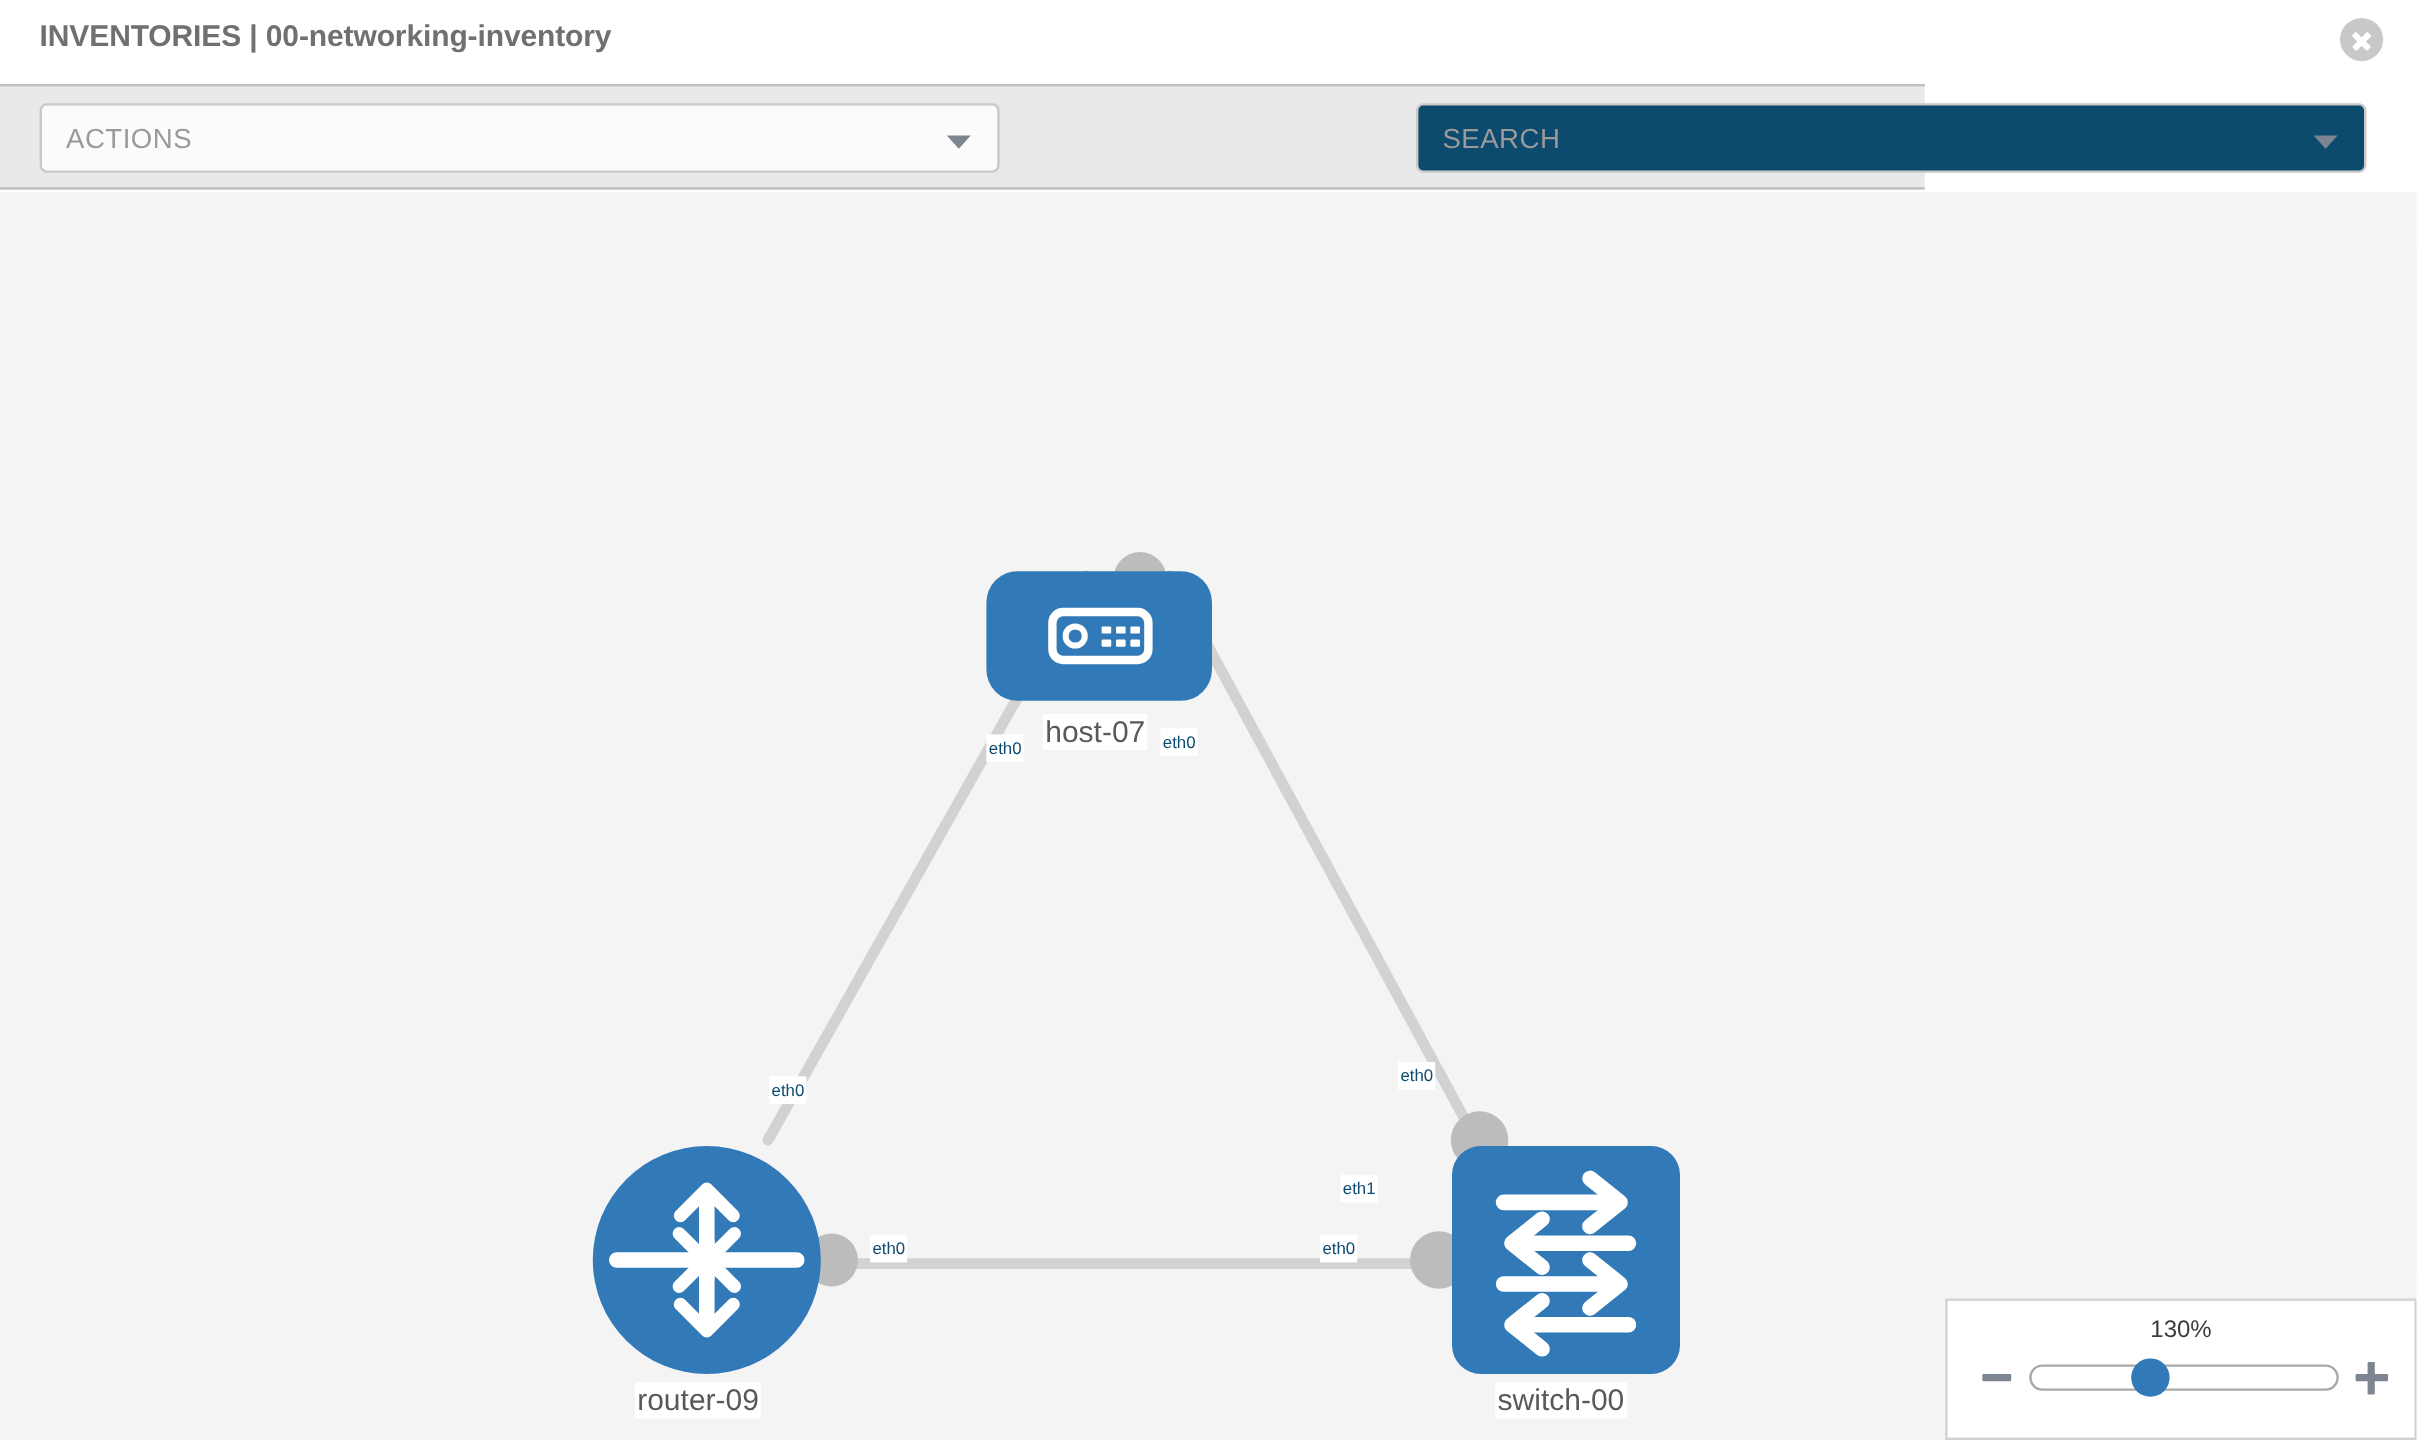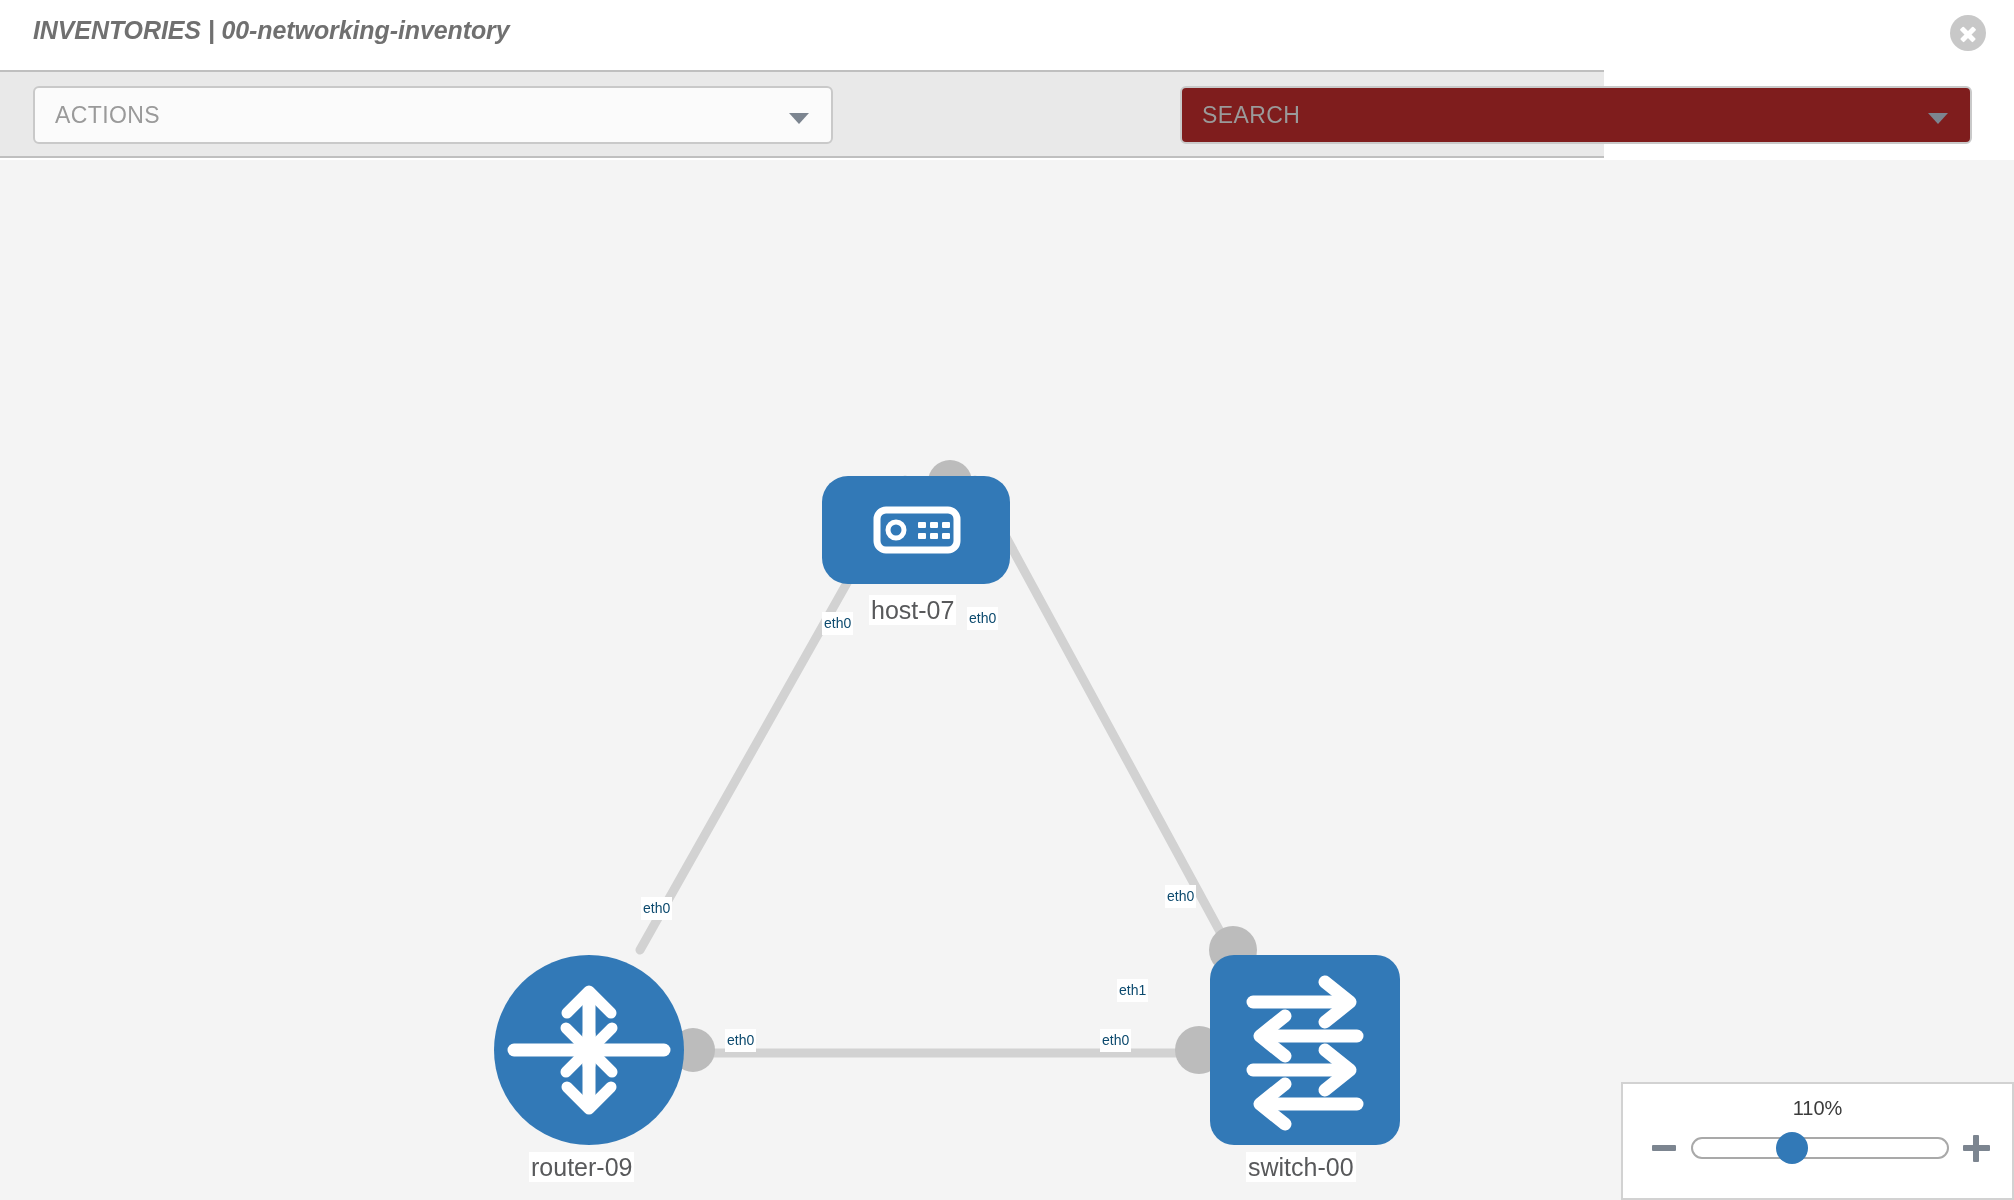--- a/index.html
+++ b/index.html
@@ -30,21 +30,20 @@
 
   .page-title {
     position: absolute;
     left: 33px;
     top: 16px;
     font-size: 25px;
     font-weight: bold;
     color: #707070;
     letter-spacing: -0.1px;
     white-space: nowrap;
-    font-style: italic;
   }
 
   .close-btn {
     position: absolute;
     right: 28px;
     top: 15px;
     width: 36px;
     height: 36px;
     border-radius: 50%;
     background: #c8c8c8;
@@ -112,21 +111,21 @@
   }
   .tool-icon.wrench { left: 1043px; top: 88px; }
   .tool-icon.key    { left: 1113px; top: 88px; }
 
   .search-box {
     position: absolute;
     left: 1180px;
     top: 14px;
     width: 792px;
     height: 58px;
-    background: #7f1d1d;
+    background: #0c4a6e;
     border: 2px solid #c9c9c9;
     border-radius: 6px;
     cursor: text;
   }
   .search-box .label {
     position: absolute;
     left: 20px;
     top: 14px;
     font-size: 23px;
     color: #9a9a9a;
@@ -349,21 +348,21 @@
 
     <span class="iface-label" style="left:1117px; top:819px; z-index:2;">eth1</span>
 
     <span class="node-label" style="left:869px; top:435px; z-index:3;">host-07</span>
 
     <span class="node-label" style="left:529px; top:992px;">router-09</span>
 
     <span class="node-label" style="left:1246px; top:992px;">switch-00</span>
 
     <div class="zoom-widget" style="left:1621px; top:922px;">
-      <div class="zoom-level">110%</div>
+      <div class="zoom-level">130%</div>
 
       <div class="zoom-minus">
         <span class="bar"></span>
       </div>
 
       <div class="zoom-slider"></div>
       <div class="zoom-handle"></div>
 
       <div class="zoom-plus">
         <span class="bar-h"></span>

